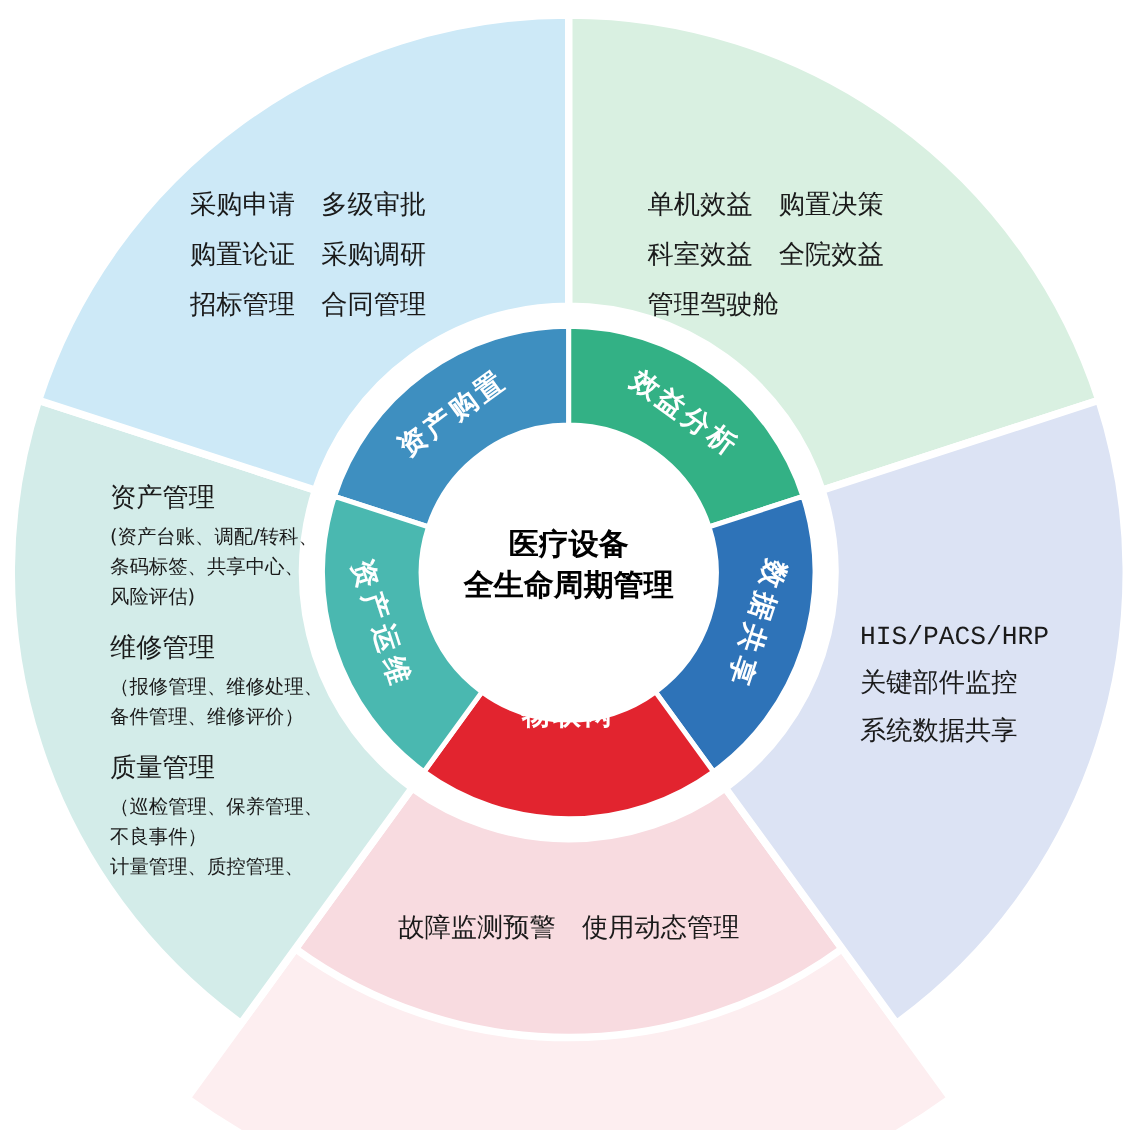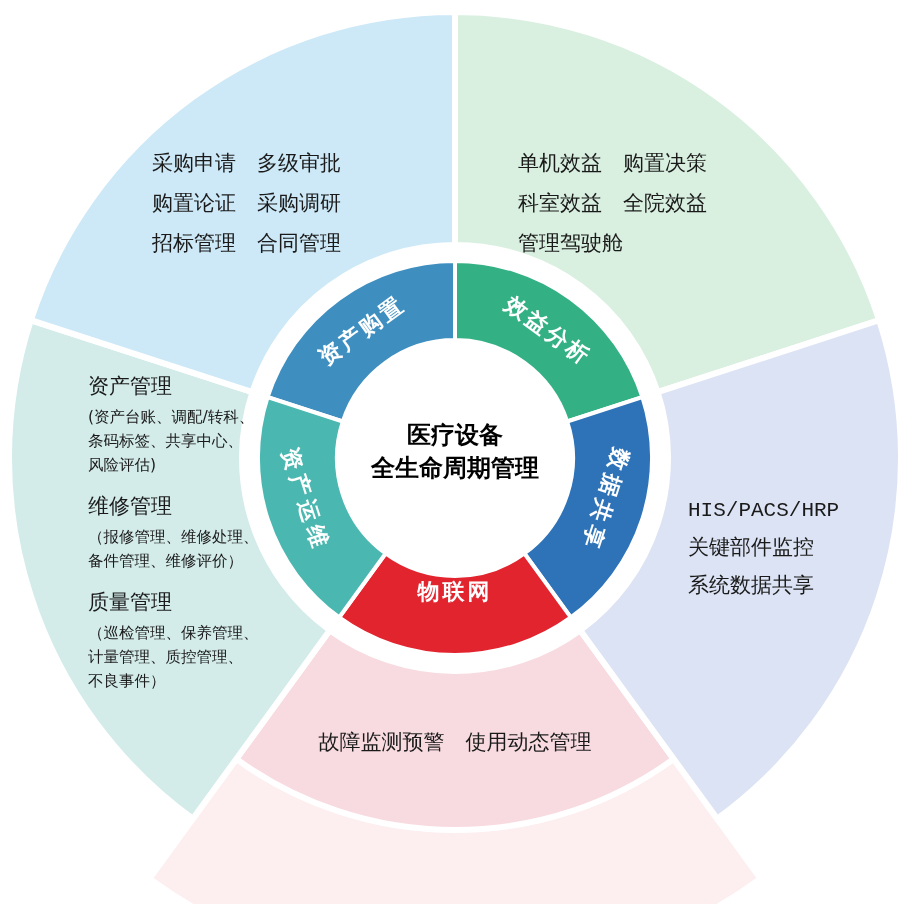--- a/index.html
+++ b/index.html
@@ -39,21 +39,21 @@
     left:455px;top:452px;
     transform:translate(-50%,-50%);
     text-align:center;
     font-size:24px;
     line-height:33px;
     font-weight:700;
     color:#000000;
     white-space:nowrap;
   }
 
-  .ops-block{margin:0 0 15px 0;}
+  .ops-block{margin:12px 0 15px 0;}
   .ops-heading{
     font-size:21px;line-height:28px;font-weight:500;color:#1a1a1a;
     margin:0 0 5px 0;white-space:nowrap;
   }
   .ops-detail{
     font-size:15.5px;line-height:24px;font-weight:400;color:#1a1a1a;
     white-space:nowrap;
   }
   .ops-wrap{position:absolute;left:88px;top:372px;}
 </style>
@@ -82,21 +82,21 @@
   </svg>
 
   <div class="center-title">
     <div>医疗设备</div>
     <div>全生命周期管理</div>
   </div>
 
   <div class="ring-label" style="left:362px;top:331px;transform:translate(-50%,-50%) rotate(-36deg);">资产购置</div>
   <div class="ring-label" style="left:548px;top:331px;transform:translate(-50%,-50%) rotate(36deg);">效益分析</div>
   <div class="ring-label steep" style="left:605px;top:500px;transform:translate(-50%,-50%) rotate(108deg);">数据共享</div>
-  <div class="ring-label" style="left:455px;top:592px;transform:translate(-50%,-50%);">物联网</div>
+  <div class="ring-label" style="left:455px;top:572px;transform:translate(-50%,-50%);">物联网</div>
   <div class="ring-label steep" style="left:305px;top:500px;transform:translate(-50%,-50%) rotate(72deg);">资产运维</div>
 
   <div class="outer-text" style="left:152px;top:143px;">
     <div>采购申请　多级审批</div>
     <div>购置论证　采购调研</div>
     <div>招标管理　合同管理</div>
   </div>
 
   <div class="outer-text" style="left:518px;top:143px;">
     <div>单机效益　购置决策</div>
@@ -122,18 +122,18 @@
       <div class="ops-detail">风险评估)</div>
     </div>
     <div class="ops-block">
       <div class="ops-heading">维修管理</div>
       <div class="ops-detail">（报修管理、维修处理、</div>
       <div class="ops-detail">备件管理、维修评价）</div>
     </div>
     <div class="ops-block">
       <div class="ops-heading">质量管理</div>
       <div class="ops-detail">（巡检管理、保养管理、</div>
+      <div class="ops-detail">不良事件）</div>
       <div class="ops-detail">计量管理、质控管理、</div>
-      <div class="ops-detail">不良事件）</div>
     </div>
   </div>
 
 </div>
 
 </body></html>

